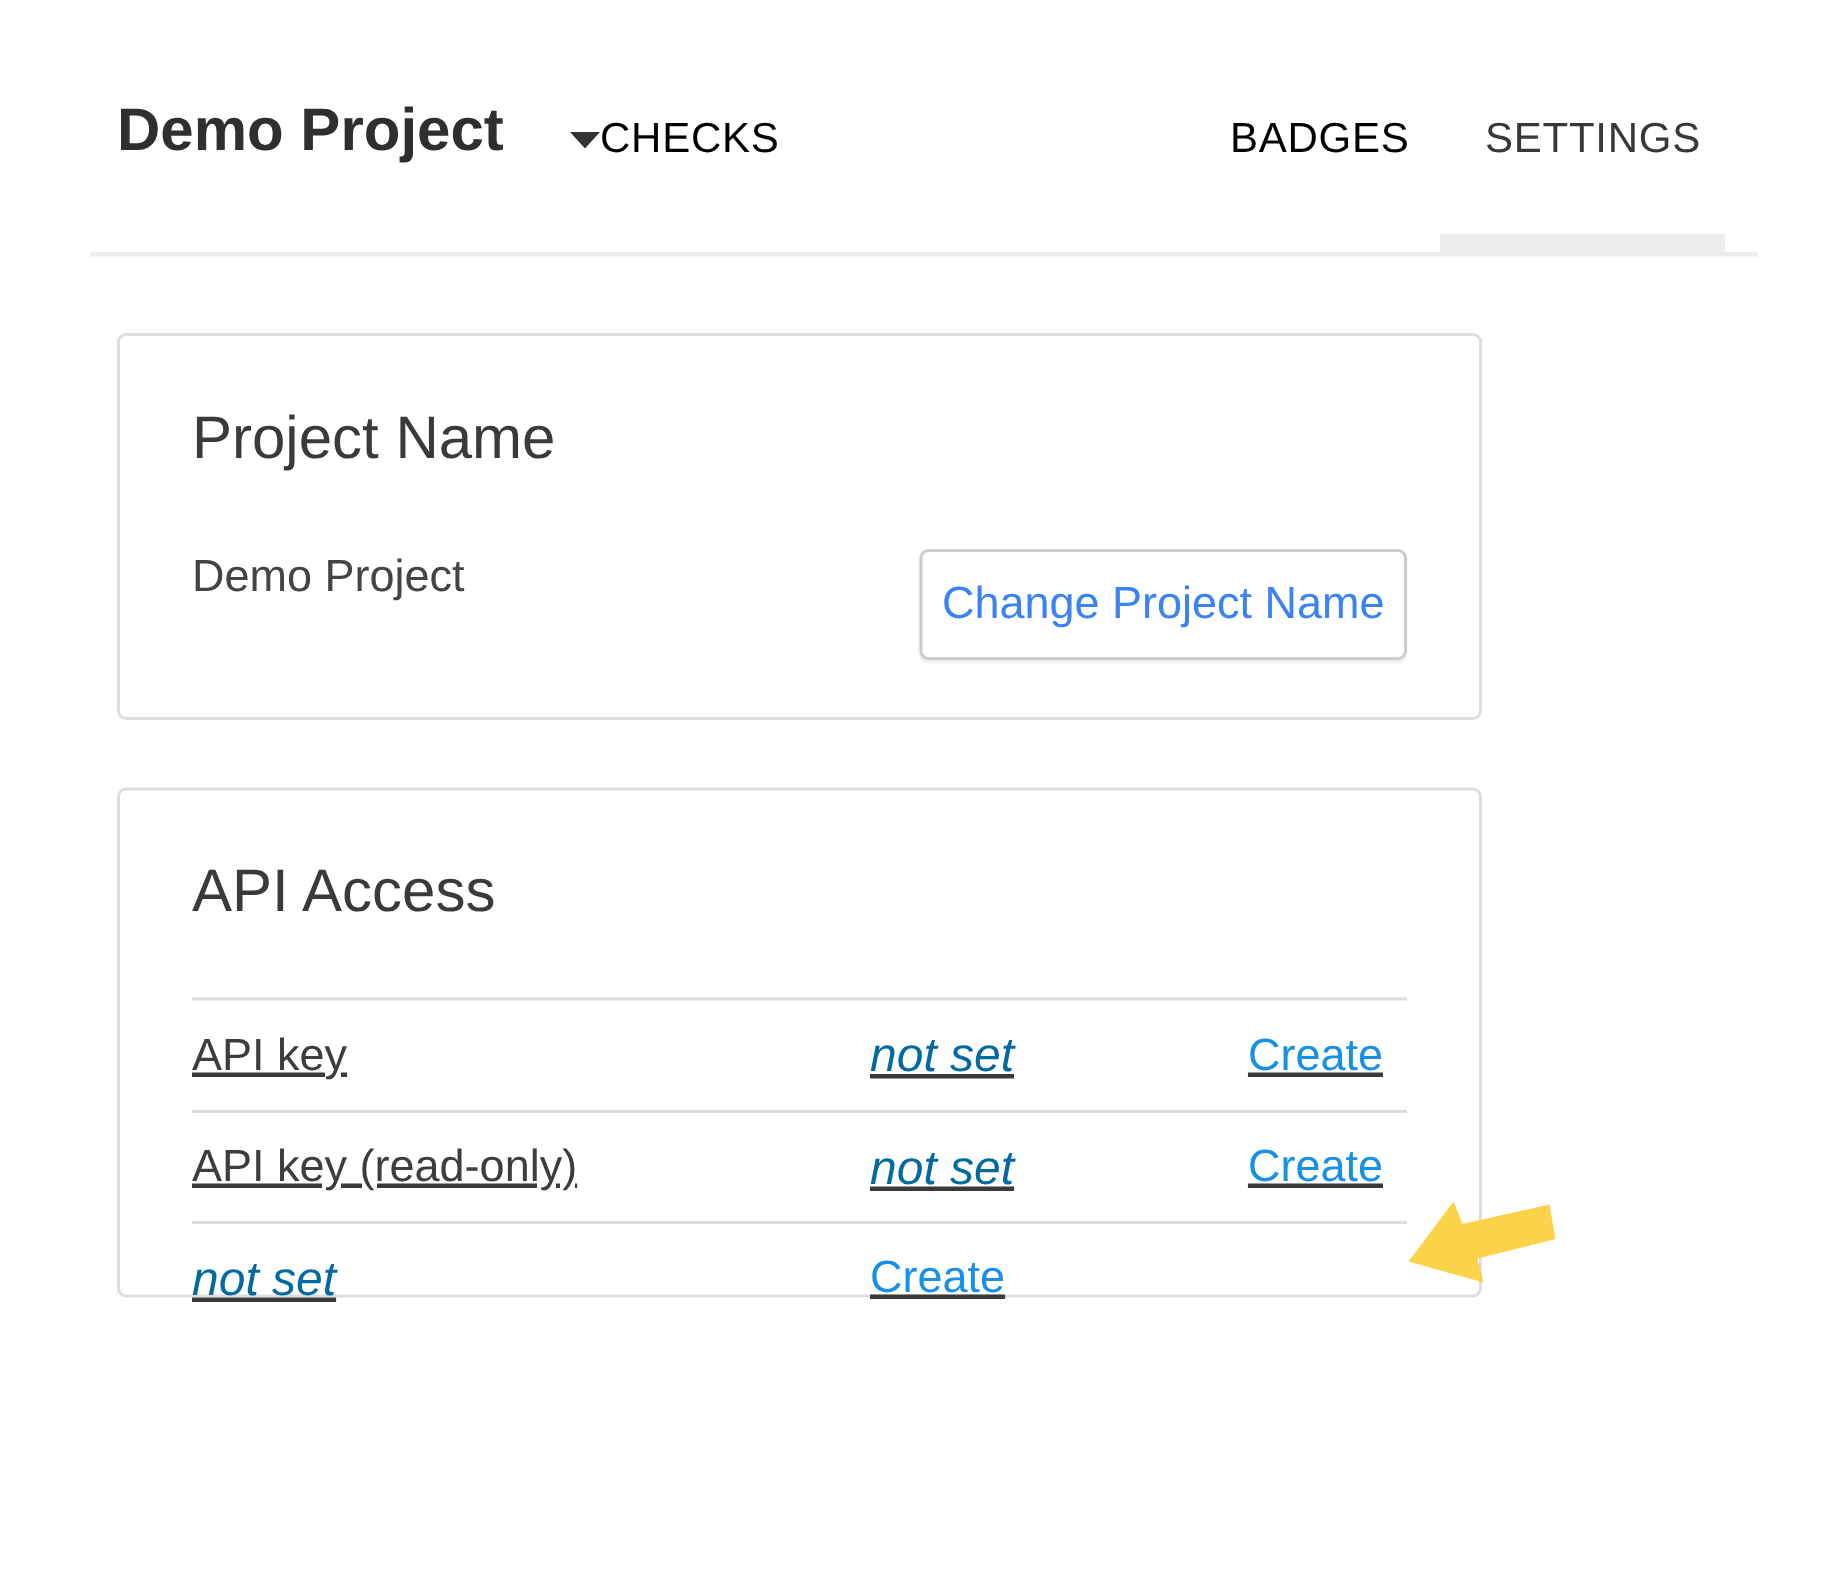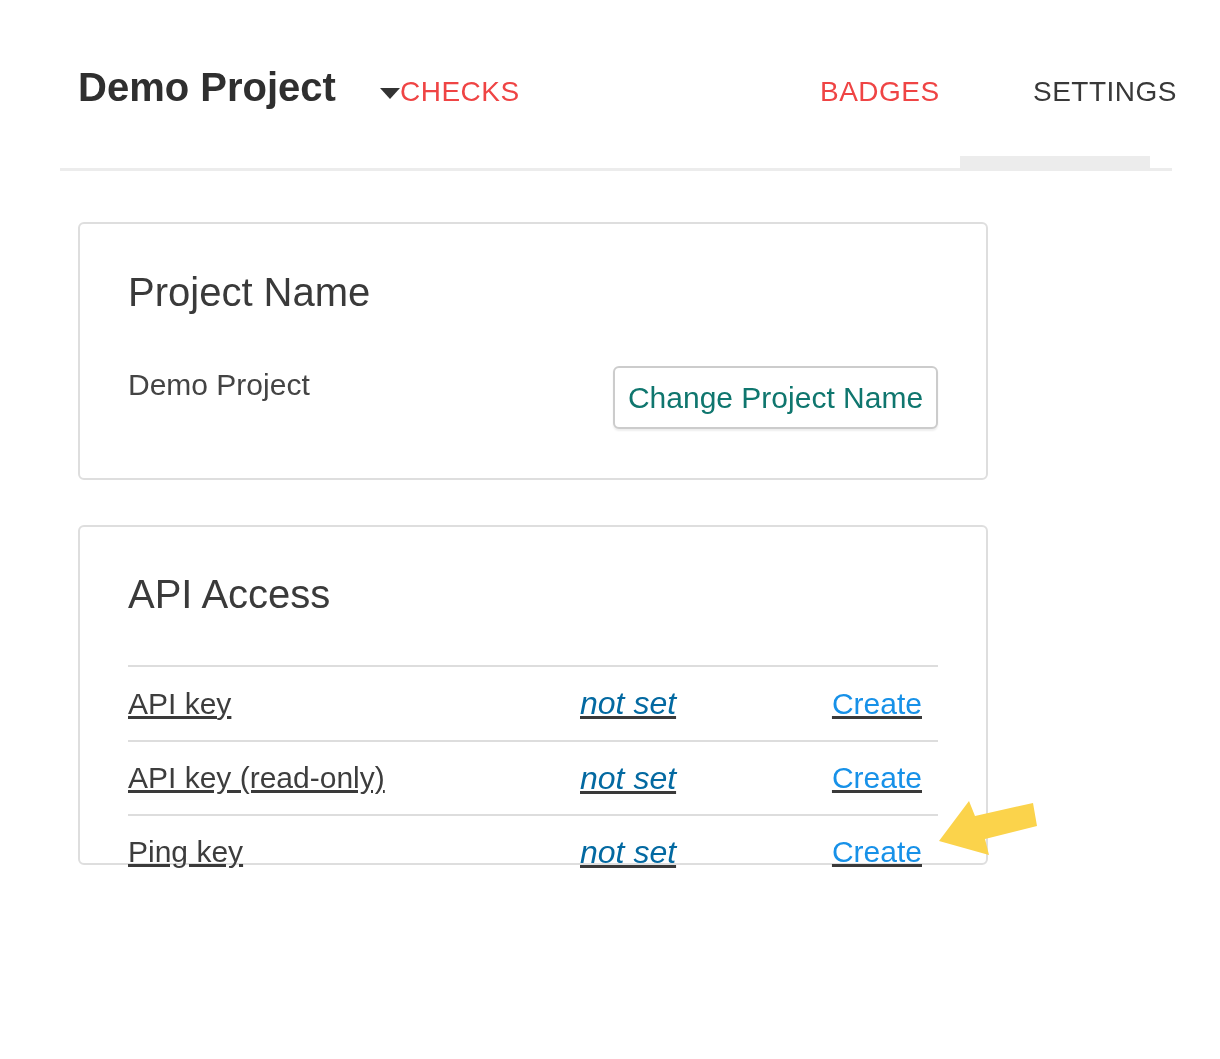--- a/index.html
+++ b/index.html
@@ -35,29 +35,29 @@
     width: 0; height: 0;
     border-left: 10px solid transparent;
     border-right: 10px solid transparent;
     border-top: 11px solid #333333;
   }
   .tab {
     position: absolute;
     top: 78px;
     font-size: 28px;
     line-height: 1;
-    color: #ef4444;
+    color: #000000;
     letter-spacing: 0.5px;
     cursor: pointer;
     white-space: nowrap;
   }
   .tab-checks       { left: 400px; }
   .tab-integrations { left: 568px; }
   .tab-badges       { left: 820px; }
-  .tab-settings     { left: 990px; color: #383838; margin-left: 43px; }
+  .tab-settings     { left: 990px; color: #383838; }
 
   .nav-divider {
     position: absolute;
     left: 60px;
     top: 168px;
     width: 1112px;
     height: 3px;
     background: #ececec;
   }
   .active-tab-indicator {
@@ -101,28 +101,28 @@
     font-size: 30px;
     color: #444444;
     line-height: 1;
     white-space: nowrap;
   }
   .change-name-btn {
     position: absolute;
     left: 533px;
     top: 142px;
     width: 325px;
-    height: 63px;
+    height: 74px;
     background: #ffffff;
     border: 2px solid #cccccc;
     border-radius: 6px;
     box-shadow: 0 2px 2px rgba(0,0,0,0.07);
     font-family: inherit;
     font-size: 30px;
-    color: #0f766e;
+    color: #3b82f6;
     cursor: pointer;
     white-space: nowrap;
   }
 
   
   .api-table {
     position: absolute;
     left: 48px;          
     top: 138px;          
     width: 810px;
@@ -199,21 +199,20 @@
         <a class="row-action">Create</a>
       </div>
 
       <div class="api-row">
         <div class="row-label">API key (read-only)</div>
         <div class="row-value">not set</div>
         <a class="row-action">Create</a>
       </div>
 
       <div class="api-row">
-        <div class="row-label">Ping key</div>
         <div class="row-value">not set</div>
         <a class="row-action">Create</a>
       </div>
 
     </div>
   </div>
 
   <svg class="annotation-arrow" viewBox="0 0 115 70" xmlns="http://www.w3.org/2000/svg">
     <polygon points="14,46 44,6 50,21 108,8 112,31 60,44 64,60" fill="#fbd34b"></polygon>
   </svg>

